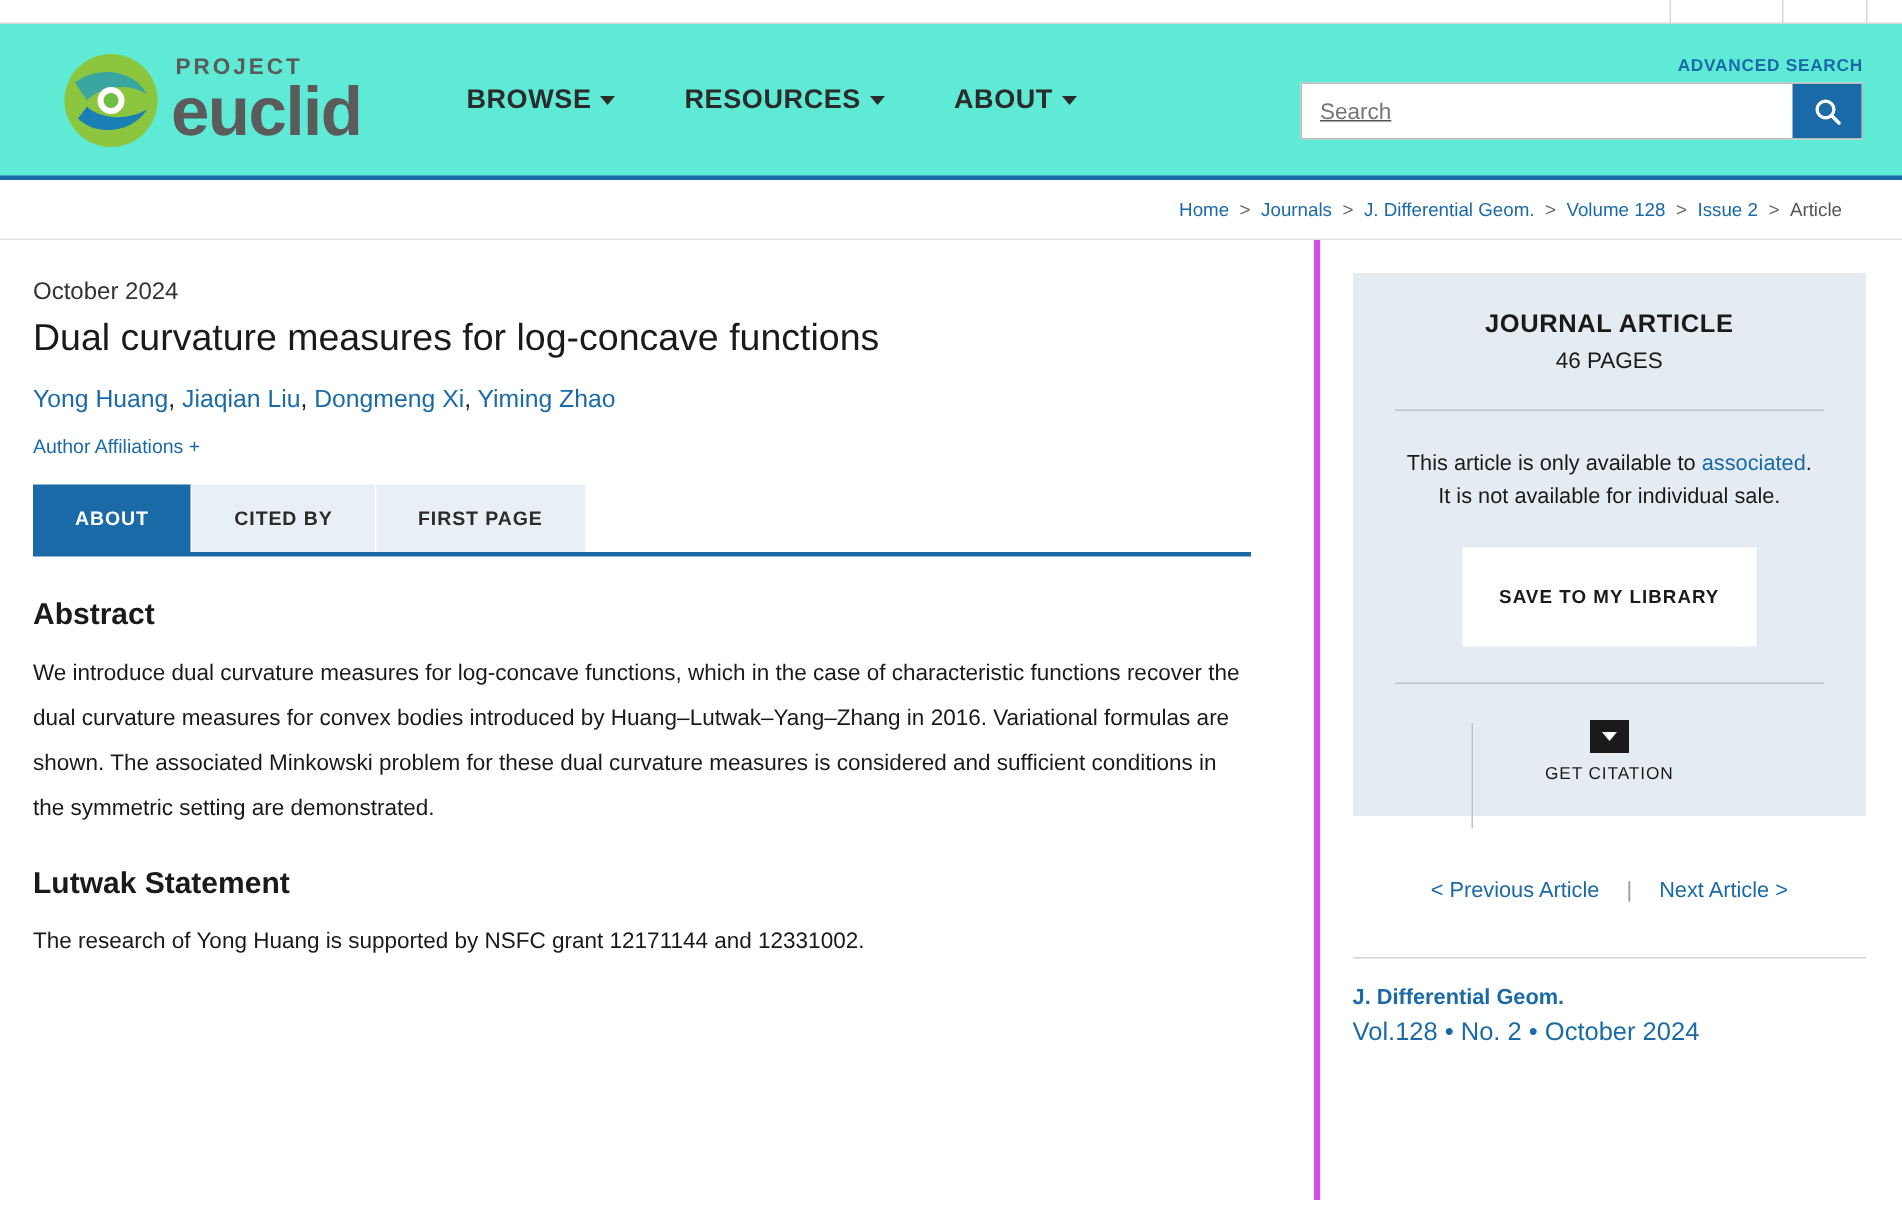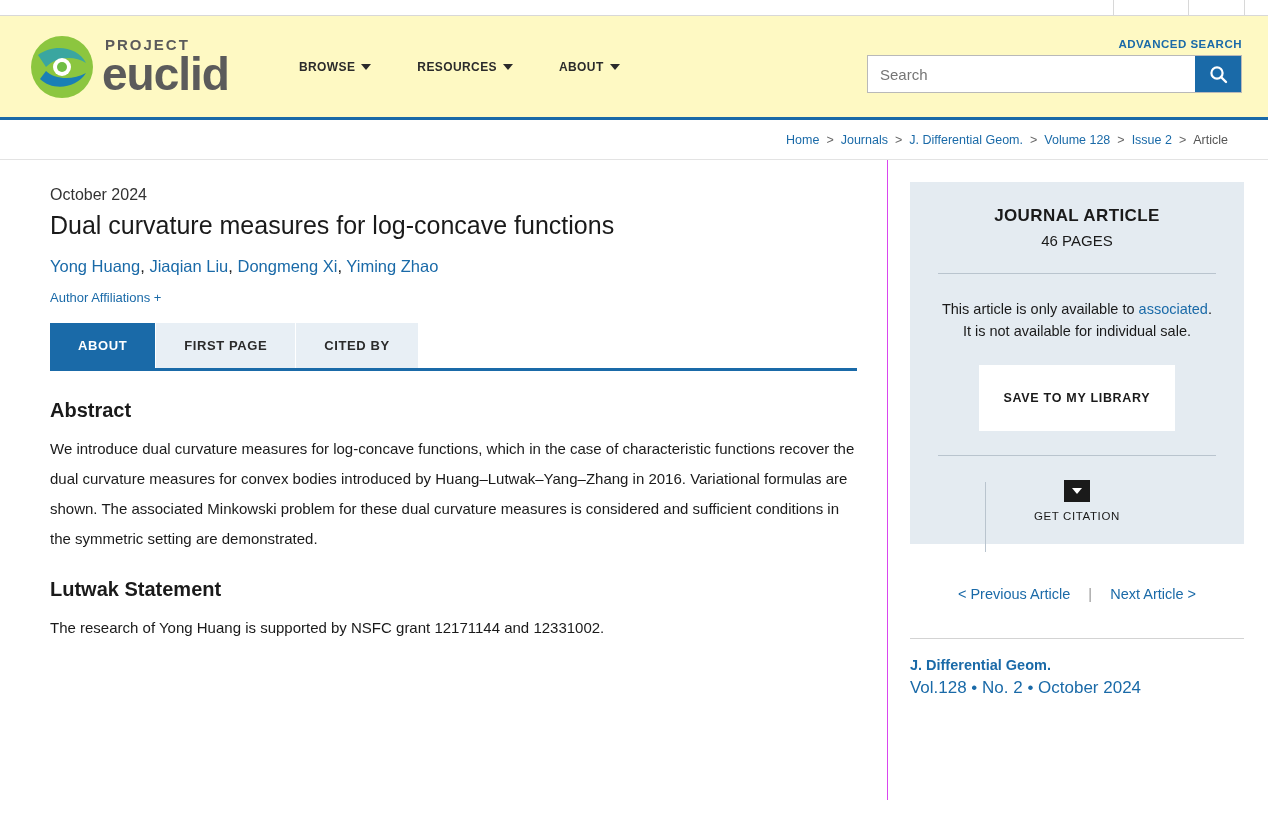--- a/index.html
+++ b/index.html
@@ -26,23 +26,23 @@
   .topstrip .d1 { left: 1113px; }
   .topstrip .d2 { left: 1188px; }
   .topstrip .d3 { left: 1244px; }
 
   
   .header {
     height: 104px;
     border-bottom: 3px solid #1a6aa8;
     display: flex;
     align-items: center;
-    padding: 0 28px;
+    padding: 0 40px;
     position: relative;
-    background: #fef9c3;
+    background: #5eead4;
   }
   .logo { display: flex; align-items: center; gap: 6px; }
   .logo-mark {
     width: 68px; height: 68px;
     position: relative;
   }
   .logo-text { display: flex; flex-direction: column; line-height: 1; }
   .logo-project {
     font-size: 15px; font-weight: bold; letter-spacing: 2px;
     color: #5b5b5b; margin-left: 3px; margin-bottom: 1px;
@@ -50,21 +50,21 @@
   .logo-euclid {
     font-size: 46px; font-weight: bold; color: #5b5b5b;
     letter-spacing: -1px; line-height: 0.95;
   }
 
   .mainnav {
     display: flex; align-items: center; gap: 46px;
     margin-left: 70px;
   }
   .navitem {
-    font-size: 12px; font-weight: bold; color: #2b2b2b;
+    font-size: 18px; font-weight: bold; color: #2b2b2b;
     letter-spacing: 0.4px; cursor: pointer;
     display: flex; align-items: center; gap: 6px;
   }
   .caret {
     width: 0; height: 0;
     border-left: 5px solid transparent;
     border-right: 5px solid transparent;
     border-top: 6px solid #2b2b2b;
     display: inline-block;
   }
@@ -80,20 +80,21 @@
   }
   .searchbar {
     display: flex; height: 38px; border: 1px solid #b9b9b9;
     background: #fff;
   }
   .searchbar input {
     flex: 1; border: none; outline: none;
     padding: 0 12px; font-size: 15px;
     font-family: "Liberation Sans", sans-serif;
     color: #555;
+    text-decoration: underline;
   }
   .searchbtn {
     width: 46px; background: #1a6aa8;
     display: flex; align-items: center; justify-content: center;
     cursor: pointer; border: none;
   }
 
   
   .breadcrumb {
     height: 40px;
@@ -108,23 +109,22 @@
   .breadcrumb .current { color: #555; }
 
   
   .content {
     display: flex;
     padding: 0;
   }
   .left {
     width: 908px;
     padding: 26px 30px 0 22px;
-    border-right: 1px solid #d946ef;
+    border-right: 4px solid #d946ef;
     min-height: 640px;
-    margin-left: 28px;
   }
   .right {
     width: 400px;
     padding: 22px 24px 0 22px;
   }
 
   .pubdate { font-size: 16px; color: #333; margin-bottom: 6px; }
   .title {
     font-size: 25px; font-weight: normal; color: #1a1a1a;
     line-height: 1.22; margin: 0 0 16px 0;
@@ -289,22 +289,22 @@
       <h1 class="title">Dual curvature measures for log-concave functions</h1>
 
       <div class="authors">
         <a>Yong Huang</a><span class="comma">, </span><a>Jiaqian Liu</a><span class="comma">, </span><a>Dongmeng Xi</a><span class="comma">, </span><a>Yiming Zhao</a>
       </div>
 
       <div class="affil">Author Affiliations +</div>
 
       <div class="tabs">
         <div class="tab active">ABOUT</div>
+        <div class="tab">CITED BY</div>
         <div class="tab">FIRST PAGE</div>
-        <div class="tab">CITED BY</div>
       </div>
 
       <h2 class="secheading">Abstract</h2>
       <div class="abstract-text">We introduce dual curvature measures for log-concave functions, which in the case of characteristic functions recover the dual curvature measures for convex bodies introduced by Huang–Lutwak–Yang–Zhang in 2016. Variational formulas are shown. The associated Minkowski problem for these dual curvature measures is considered and sufficient conditions in the symmetric setting are demonstrated.</div>
 
       <h2 class="secheading">Lutwak Statement</h2>
       <div class="funding-text">The research of Yong Huang is supported by NSFC grant 12171144 and 12331002.</div>
     </div>
 
     <div class="right">

